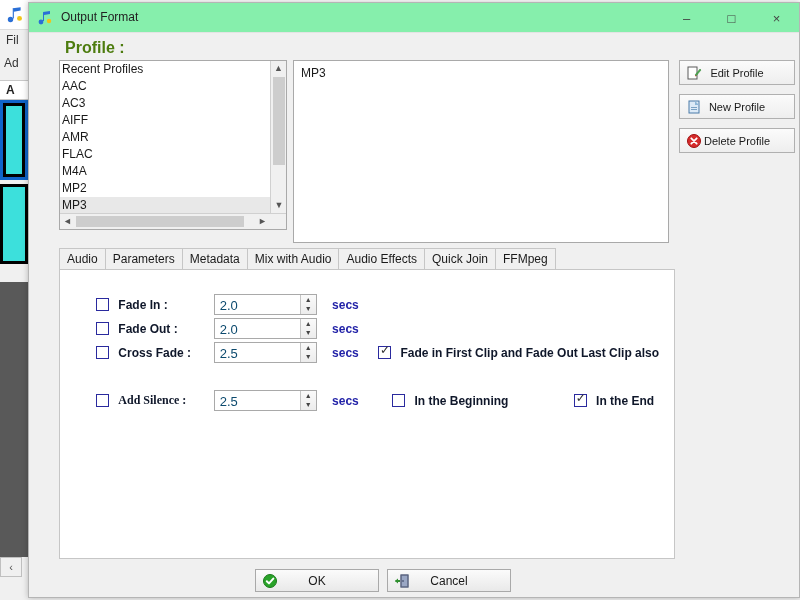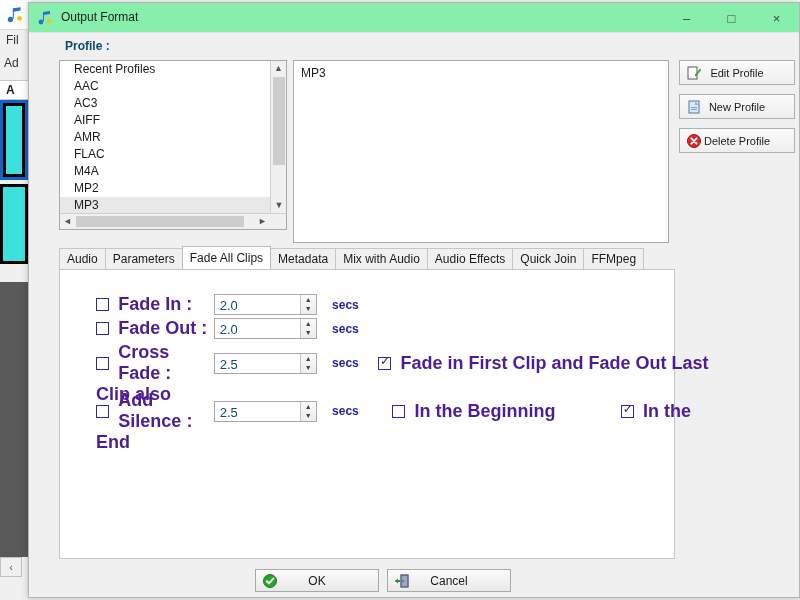--- a/index.html
+++ b/index.html
@@ -89,30 +89,30 @@
     position: absolute; left: 32px; top: 7px; font-size: 12px; color: #222;
   }
   .wbtns { position: absolute; right: 0; top: 0; height: 30px; display: flex; }
   .wbtn {
     width: 45px; height: 30px; display: flex; align-items: center; justify-content: center;
     color: #444; font-size: 13px;
   }
 
   .profile-label {
     position: absolute; left: 36px; top: 36px;
-    font-weight: bold; font-size: 12px; color: #0c4a6e;
+    font-weight: bold; font-size: 16px; color: #4d7c0f;
   }
 
   .list-box {
     position: absolute; left: 30px; top: 57px; width: 228px; height: 170px;
     background: #ffffff; border: 1px solid #a9a9a9; overflow: hidden;
   }
   .list-inner { position: absolute; left: 0; top: 0; right: 16px; top: 0; }
   .list-item {
-    height: 17px; line-height: 17px; padding-left: 14px;
+    height: 17px; line-height: 17px; padding-left: 2px;
     font-size: 12px; color: #1a1a1a; white-space: nowrap;
   }
   .list-item.selected { background: #e8e8e8; }
   .vscroll {
     position: absolute; right: 0; top: 0; width: 16px; bottom: 16px;
     background: #f0f0f0; border-left: 1px solid #d0d0d0;
   }
   .vscroll .arr {
     height: 15px; text-align: center; line-height: 15px; font-size: 9px; color: #555;
   }
@@ -168,21 +168,21 @@
   .cb {
     display: inline-block; width: 13px; height: 13px;
     border: 1px solid #2a2a9e; background: #fff; vertical-align: middle;
     position: relative;
   }
   .cb.checked::after {
     content: "✓"; position: absolute; left: 1px; top: -4px;
     font-size: 12px; color: #333; line-height: 14px;
   }
   .cb-label {
-    font-weight: bold; font-size: 18px; color: #4c1d95;
+    font-weight: bold; font-size: 12px; color: #0f172a;
     vertical-align: middle; margin-left: 6px;
   }
   .spin {
     display: inline-block; position: relative; width: 103px; height: 21px;
     border: 1px solid #a9a9a9; background: #fff; vertical-align: middle;
   }
   .spin .val {
     position: absolute; left: 5px; top: 3px; font-size: 13px; color: #0c4a6e;
   }
   .spin .btns {
@@ -330,21 +330,20 @@
           <circle cx="8" cy="8" r="6.5" fill="#d62b2b" stroke="#a01010"></circle>
           <path d="M5.3 5.3 L10.7 10.7 M10.7 5.3 L5.3 10.7" stroke="#fff" stroke-width="1.8" stroke-linecap="round"></path>
         </svg>
         <span>Delete Profile</span>
       </div>
     </div>
 
     <div class="tabstrip">
       <div class="tab">Audio</div>
       <div class="tab">Parameters</div>
-      <div class="tab active">Fade All Clips</div>
       <div class="tab">Metadata</div>
       <div class="tab">Mix with Audio</div>
       <div class="tab">Audio Effects</div>
       <div class="tab">Quick Join</div>
       <div class="tab">FFMpeg</div>
     </div>
 
     <div class="tabpanel">
 
       <div class="ctrl-row" style="top:24px;left:36px;">
@@ -385,21 +384,21 @@
         </span>
         <span class="units">secs</span>
         <span style="margin-left:16px;">
           <span class="cb checked"></span>
           <span class="cb-label">Fade in First Clip and Fade Out Last Clip also</span>
         </span>
       </div>
 
       <div class="ctrl-row" style="top:120px;left:36px;">
         <span class="cb"></span>
-        <span class="cb-label" style="display:inline-block;width:92px;">Add Silence :</span>
+        <span class="cb-label" style="display:inline-block;width:92px;font-family:Liberation Serif, serif;">Add Silence :</span>
         <span class="spin">
           <span class="val">2.5</span>
           <span class="btns">
             <div>▲</div>
             <div>▼</div>
           </span>
         </span>
         <span class="units">secs</span>
         <span style="margin-left:30px;">
           <span class="cb"></span>

